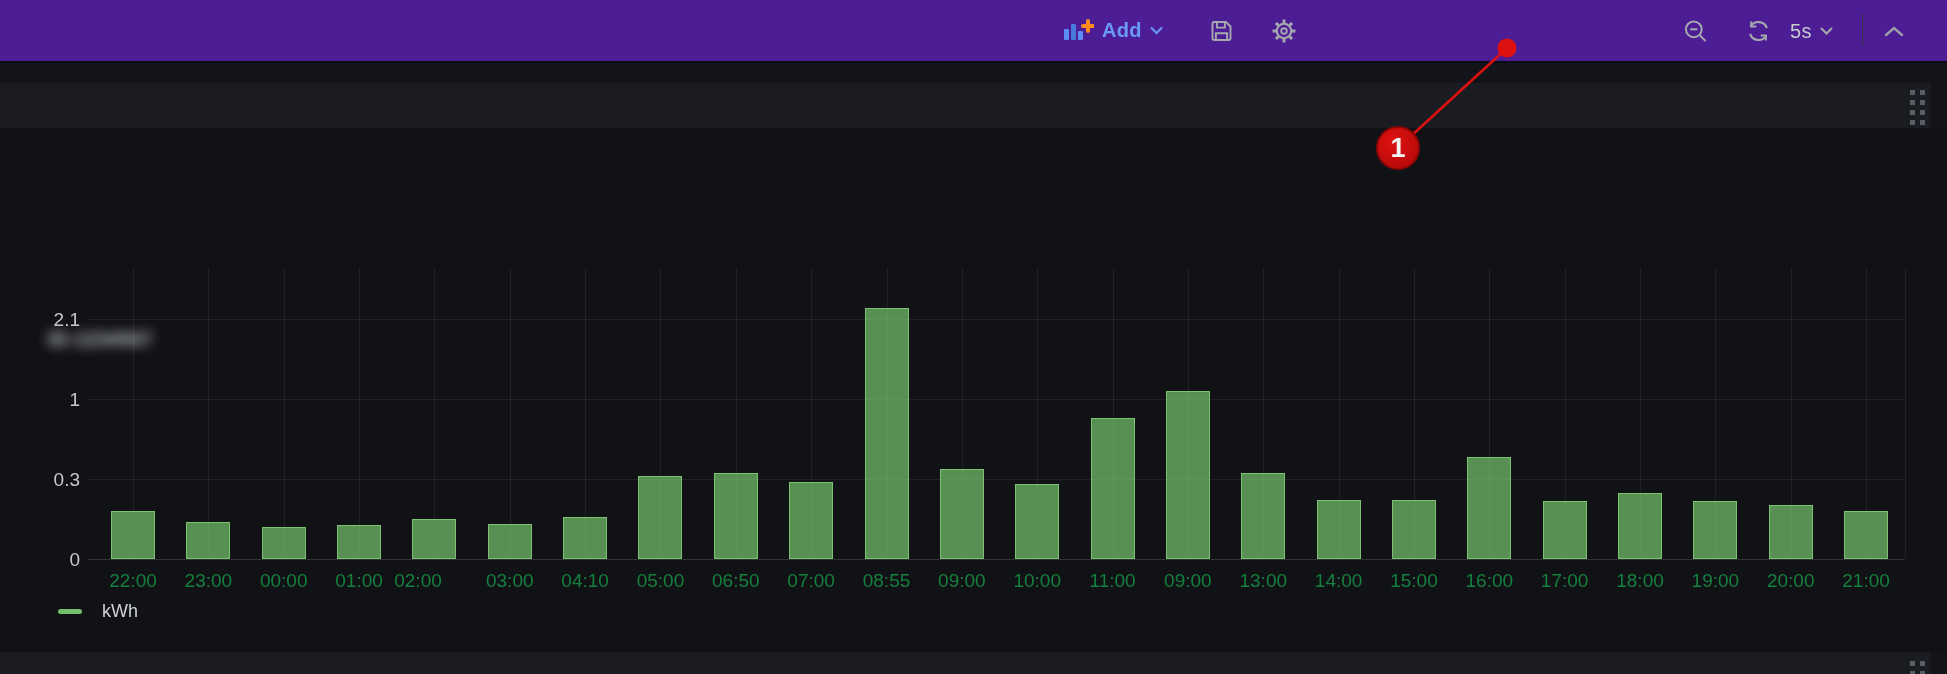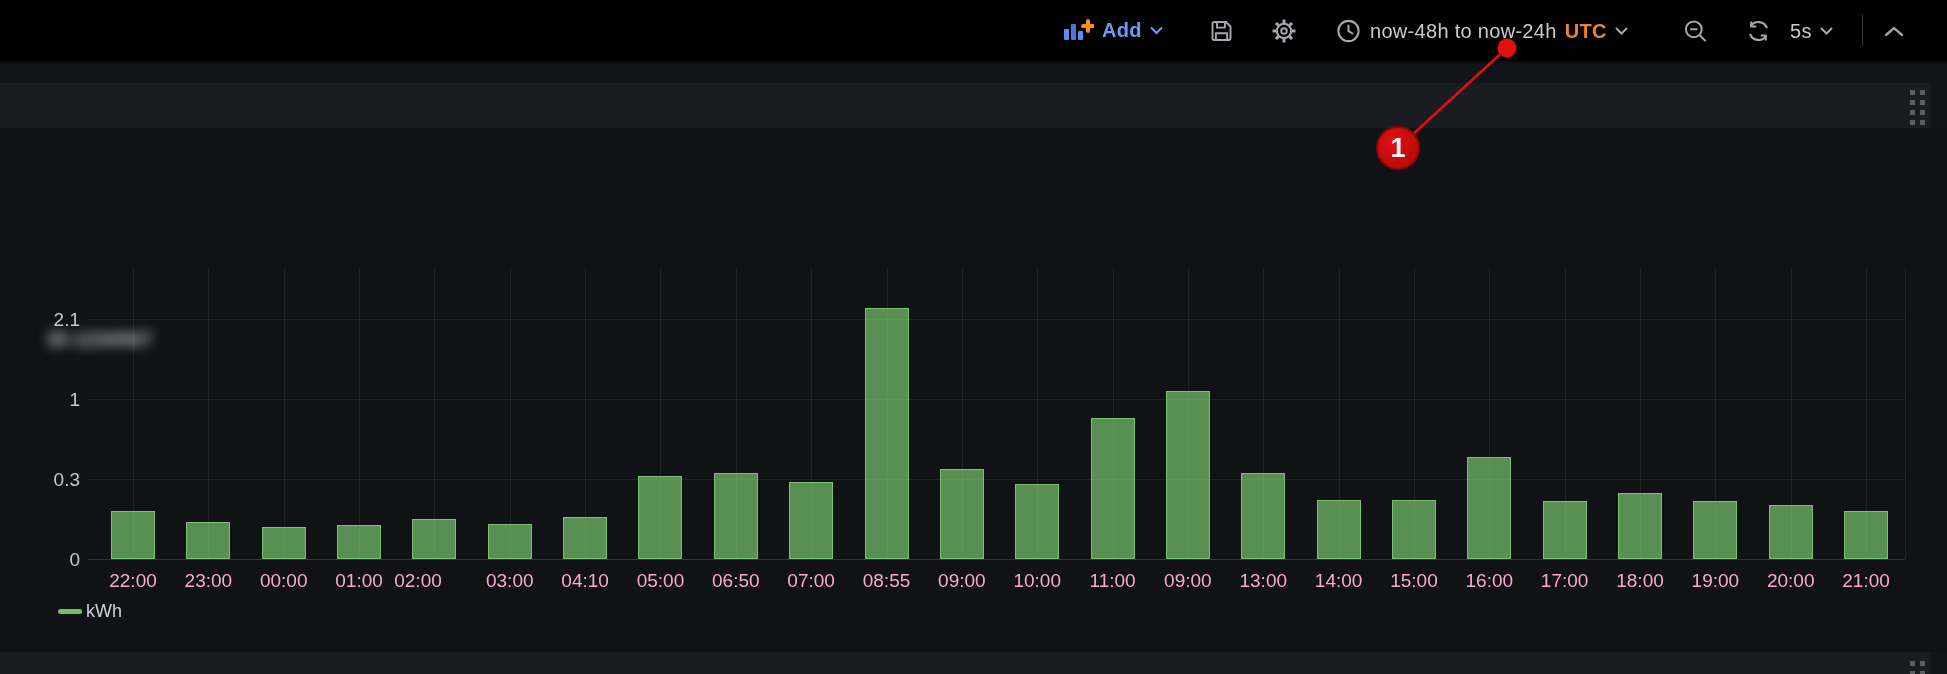--- a/index.html
+++ b/index.html
@@ -1,19 +1,19 @@
 <!DOCTYPE html>
 <html><head>
 <meta charset="utf-8">
 <style>
   html,body{margin:0;padding:0;background:#0b0c10;}
   .screen{position:relative;width:1947px;height:674px;overflow:hidden;
           font-family:"Liberation Sans","DejaVu Sans",sans-serif;background:#111216;}
   
-  .toolbar{position:absolute;left:0;top:0;width:100%;height:61px;background:#000000;
+  .toolbar{position:absolute;left:0;top:0;width:100%;height:61px;background:#4c1d95;
            border-bottom:2px solid #0b0c0f;z-index:5;}
   .tb-item{position:absolute;top:50%;transform:translateY(-50%);display:flex;align-items:center;
            gap:8px;background:none;border:none;padding:0;cursor:pointer;
            color:#c9cacd;font-family:inherit;}
   .tb-label{font-size:20px;color:#c9cacd;letter-spacing:.3px;}
   .blue{color:#699bf7;font-weight:600;}
   .orange{color:#e8862d;font-weight:600;}
   .tb-divider{position:absolute;left:1862px;top:14px;width:1px;height:32px;background:#33363d;}
   svg{display:block;}
   
@@ -29,23 +29,23 @@
   .row-strip.bottom .dots{top:9px;}
   
   .panel{position:absolute;left:0;top:128px;width:1947px;height:524px;background:#111216;}
   .panel-title{position:absolute;left:48px;top:200px;font-size:20px;font-weight:600;
                color:#bcc0c6;filter:blur(6px);user-select:none;}
   
   #chart{position:absolute;inset:0;z-index:1;}
   .hgrid,.vgrid,.xaxis{position:absolute;background:rgba(255,255,255,0.07);}
   .xaxis{background:rgba(255,255,255,0.14);}
   .ylab{position:absolute;width:50px;text-align:right;font-size:19px;color:#c7c8cc;line-height:19px;}
-  .xlab{position:absolute;width:80px;text-align:center;font-size:19px;color:#f9a8d4;}
+  .xlab{position:absolute;width:80px;text-align:center;font-size:19px;color:#15803d;}
   .bar{position:absolute;background:rgba(115,191,105,0.73);border:1px solid #7cc371;box-sizing:border-box;}
-  .legend{position:absolute;left:58px;top:601px;display:flex;align-items:center;gap:4px;
+  .legend{position:absolute;left:58px;top:601px;display:flex;align-items:center;gap:20px;
           cursor:pointer;z-index:2;}
   .legend .swatch{width:24px;height:5px;border-radius:3px;background:#73bf69;}
   .legend .lg-label{font-size:18px;color:#d0d2d5;}
   
   .ann-svg{position:absolute;inset:0;z-index:8;pointer-events:none;}
   .badge{position:absolute;left:1376px;top:126px;width:44px;height:44px;border-radius:50%;
          background:radial-gradient(circle at 38% 32%,#df1212,#ae0707);
          border:2px solid #8e0505;box-sizing:border-box;z-index:9;
          display:flex;align-items:center;justify-content:center;
          color:#f4f4f4;font-size:27px;font-weight:700;}
@@ -89,35 +89,20 @@
         <svg width="28" height="28" viewBox="0 0 24 24" fill="none" stroke="#a5a8ad">
           <circle cx="12" cy="12" r="6.2" stroke-width="1.8"></circle>
           <circle cx="12" cy="12" r="2.4" stroke-width="1.6"></circle>
           <g stroke-width="2.6">
             <path d="M12 2.2v3M12 18.8v3M2.2 12h3M18.8 12h3M5.1 5.1l2.1 2.1M16.8 16.8l2.1 2.1M18.9 5.1l-2.1 2.1M7.2 16.8l-2.1 2.1"></path>
           </g>
         </svg>
       </span>
     </button>
 
-    <button class="tb-item" style="left:1335px">
-      <span>
-        <svg width="27" height="27" viewBox="0 0 24 24" fill="none" stroke="#a5a8ad" stroke-width="1.8">
-          <circle cx="12" cy="12" r="9"></circle>
-            <path d="M12 6.5V12l4 2.5"></path>
-        </svg>
-      </span>
-      <span class="tb-label">now-48h to now-24h</span>
-      <span class="tb-label orange">UTC</span>
-      <span>
-        <svg width="13" height="9" viewBox="0 0 13 9">
-            <path d="M1.5 2l5 5 5-5" fill="none" stroke="#a5a8ad" stroke-width="2" stroke-linecap="round"></path>
-          </svg>
-      </span>
-    </button>
 
     <button class="tb-item" style="left:1682px">
       <span>
         <svg width="27" height="27" viewBox="0 0 24 24" fill="none" stroke="#a5a8ad" stroke-width="1.8">
           <circle cx="10.5" cy="10.5" r="7"></circle>
             <path d="M15.8 15.8L21 21"></path>
             <path d="M7.3 10.5h6.4"></path>
         </svg>
       </span>
     </button>

